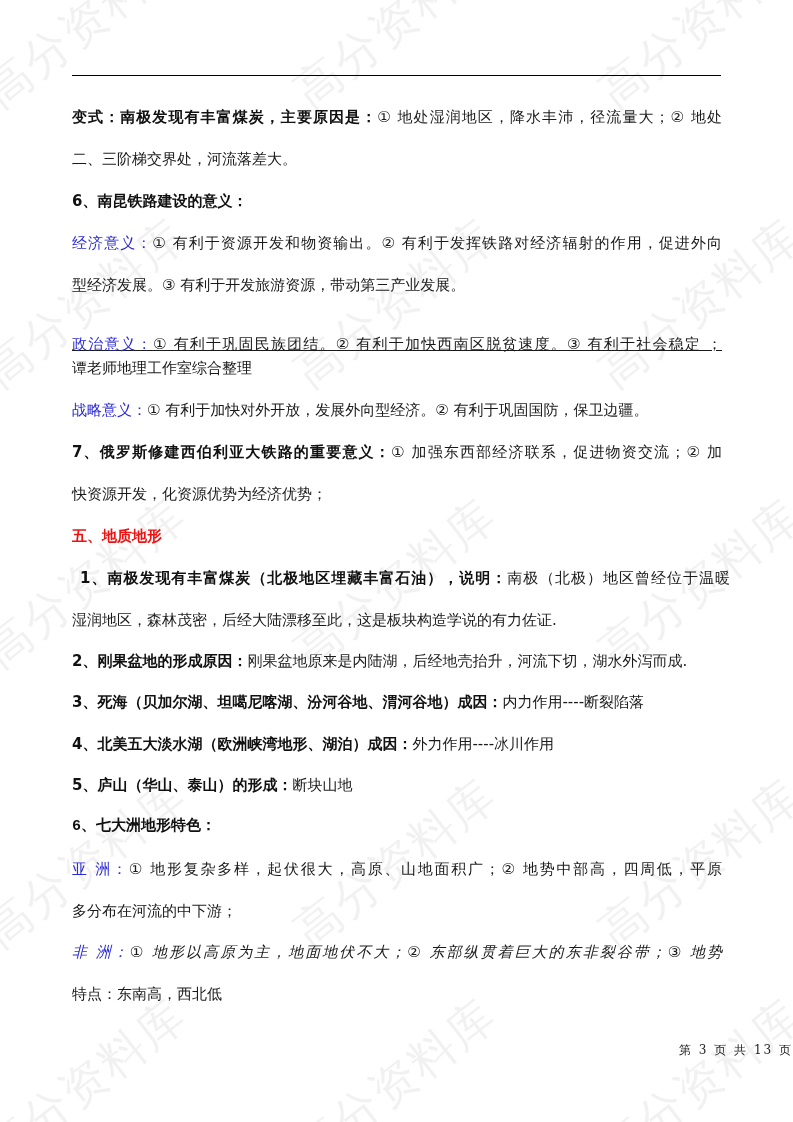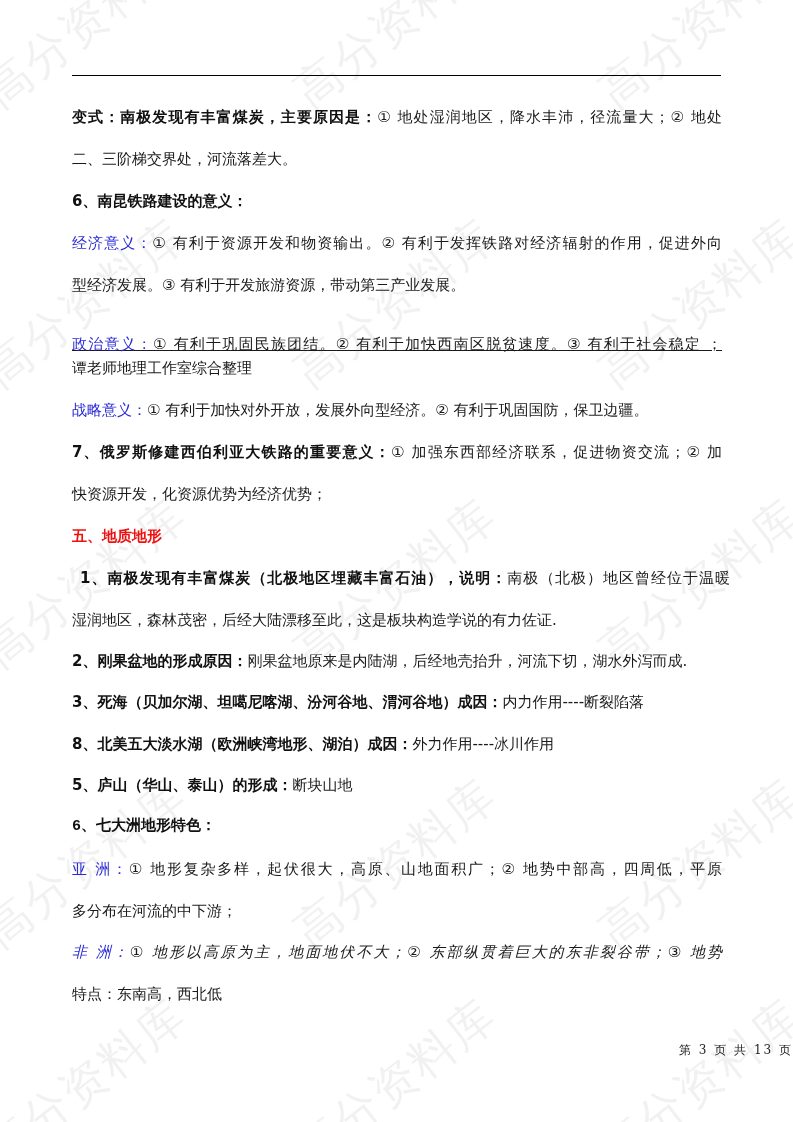--- a/index.html
+++ b/index.html
@@ -151,21 +151,21 @@
 
   <div class="line" style="top:551px;">
     <span class="b">2、刚果盆地的形成原因：</span><span>刚果盆地原来是内陆湖，后经地壳抬升，河流下切，湖水外泻而成.</span>
   </div>
 
   <div class="line" style="top:592px;">
     <span class="b">3、死海（贝加尔湖、坦噶尼喀湖、汾河谷地、渭河谷地）成因：</span><span>内力作用----断裂陷落</span>
   </div>
 
   <div class="line" style="top:634px;">
-    <span class="b">8、北美五大淡水湖（欧洲峡湾地形、湖泊）成因：</span><span>外力作用----冰川作用</span>
+    <span class="b">4、北美五大淡水湖（欧洲峡湾地形、湖泊）成因：</span><span>外力作用----冰川作用</span>
   </div>
 
   <div class="line" style="top:675px;">
     <span class="b">5、庐山（华山、泰山）的形成：</span><span>断块山地</span>
   </div>
 
   <div class="line" style="top:717px;font-family:Liberation Mono, monospace;">
     <span class="b">6、七大洲地形特色：</span>
   </div>
 

